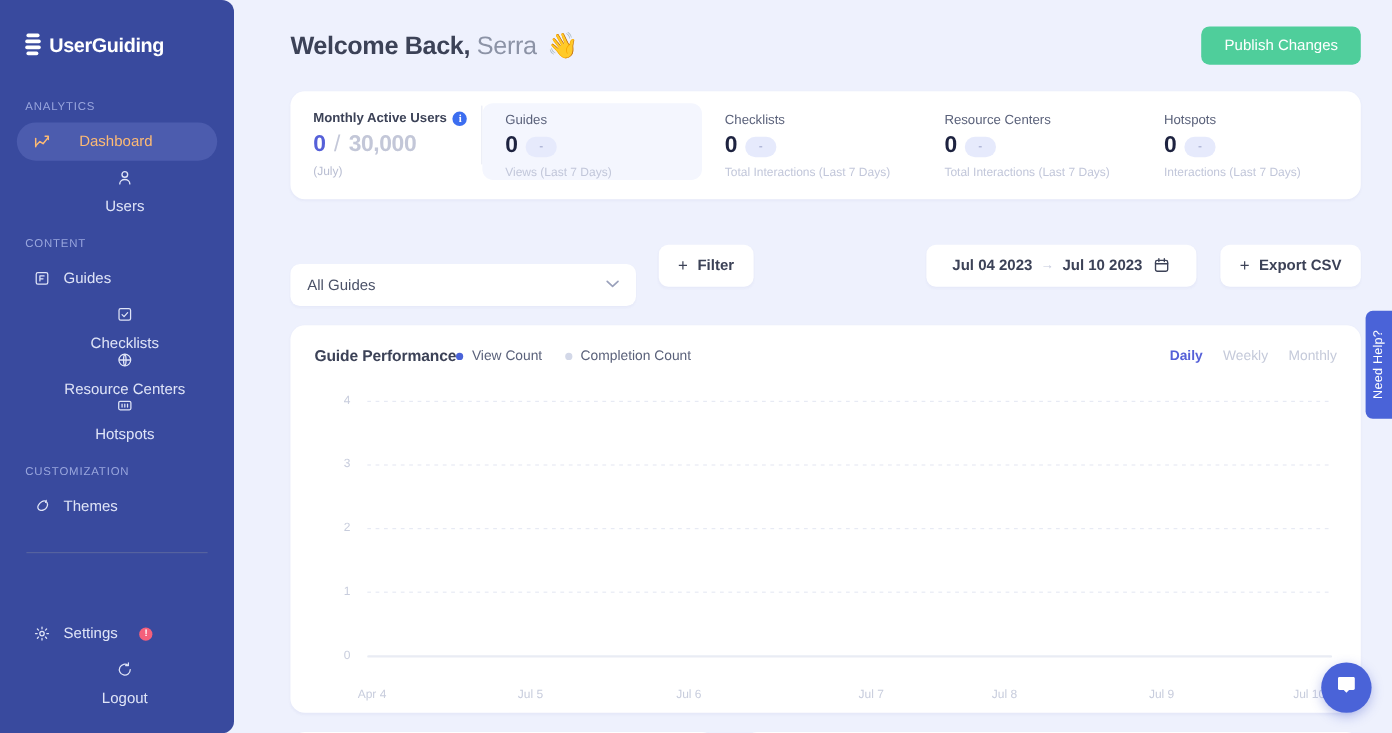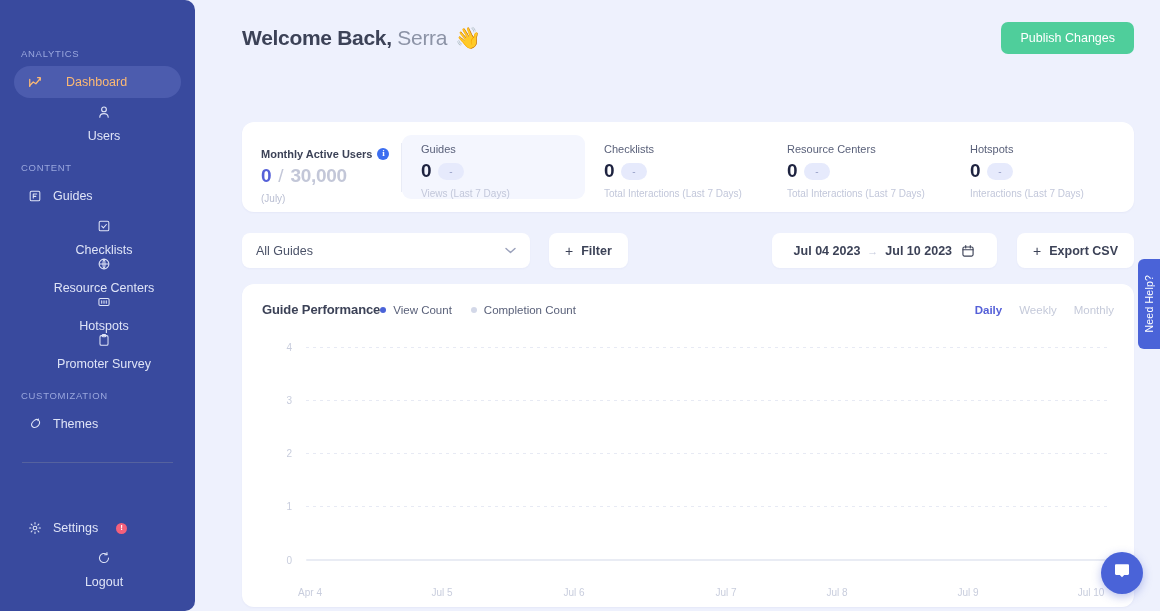--- a/index.html
+++ b/index.html
@@ -67,23 +67,22 @@
   .wave { font-style: normal; margin-left: 3px; }
   .publish-btn {
     background: #4fce9b; color: #fff; border: none;
     border-radius: 7px; height: 32px; padding: 0 19px;
     font-size: 12.5px; font-family: inherit; cursor: pointer; font-weight: 500;
   }
 
   
   .stats {
     background: #fff; border-radius: 12px; height: 90px;
-    display: flex; align-items: center; padding: 0;
+    display: flex; align-items: flex-start; padding: 0;
     box-shadow: 0 1px 2px rgba(70,80,150,0.05);
-    margin-top: 46px;
   }
   .stat { padding: 17px 0 0 19px; position: relative; display:flex; flex-direction:column; }
   .stat.mau  { flex: 0 0 160px; }
   .stat.pill { flex: 1 1 0; margin: 10px 0; border-radius: 9px; padding: 8px 0 0 19px; }
   .stat.pill.shaded { background: #f4f6fe; }
   .stat.mau::after {
     content:""; position:absolute; right:0; top:12px; bottom:12px; width:1px; background:#e9ecf6;
   }
   .stat-title { font-size: 11px; color: #3c4257; font-weight: 600; display:flex; align-items:center; gap:5px; }
   .stat.pill .stat-title { color:#5a617a; font-weight:500; }
@@ -101,20 +100,21 @@
   .stat-sub { margin-top: 6px; font-size: 10px; color: #b9bed2; }
   .stat.pill .stat-sub { color:#c2c7da; }
 
   
   .filterbar { display:flex; align-items:center; margin-top: 21px; }
   .select {
     background:#fff; border-radius: 8px; height: 35px; width: 288px;
     display:flex; align-items:center; justify-content:space-between;
     padding: 0 14px; font-size: 12.5px; color:#4b5268; cursor:pointer;
     box-shadow: 0 1px 2px rgba(70,80,150,0.04);
+    margin-top: 33px;
   }
   .chev { color:#9aa1bb; font-size: 10px; }
   .btn-white {
     background:#fff; border-radius:8px; height:35px; display:flex; align-items:center;
     gap:8px; padding: 0 16px; font-size:12.5px; color:#3c4257; font-weight:600;
     cursor:pointer; box-shadow: 0 1px 2px rgba(70,80,150,0.04); border:none; font-family:inherit;
   }
   .btn-white .plus { font-size: 14px; font-weight: 400; color:#3c4257; }
   .filter-btn { margin-left: 19px; }
   .spacer { flex: 1 1 auto; }
@@ -170,20 +170,29 @@
     box-shadow: 0 3px 10px rgba(60,80,200,0.35);
   }
 </style>
 </head>
 <body>
 
 <div class="app">
 
   <aside class="sidebar">
 
+    <div class="brand">
+      <div class="brand-mark">
+        <span></span>
+          <span></span>
+          <span></span>
+          <span></span>
+      </div>
+      <div class="brand-text">UserGuiding</div>
+    </div>
 
     <div class="nav-section first">ANALYTICS</div>
     <div class="nav-item active">
       <span class="nav-ico">
         <svg viewBox="0 0 16 16" fill="none" stroke="currentColor" stroke-width="1.4" stroke-linecap="round" stroke-linejoin="round">
           <path d="M2 13V5"></path>
             <path d="M2 12l4-4 3 2 5-6"></path>
             <path d="M11 3h3v3"></path>
         </svg>
       </span>
@@ -228,29 +237,20 @@
       <span class="nav-label">Resource Centers</span>
     </div>
     <div class="nav-item">
       <span class="nav-ico">
         <svg viewBox="0 0 16 16" fill="none" stroke="currentColor" stroke-width="1.2" stroke-linecap="round" stroke-linejoin="round">
           <rect x="2.2" y="4" width="11.6" height="8" rx="1.4"></rect>
             <path d="M5.4 6.6v2.8M8 6.6v2.8M10.6 6.6v2.8"></path>
         </svg>
       </span>
       <span class="nav-label">Hotspots</span>
-    </div>
-    <div class="nav-item">
-      <span class="nav-ico">
-        <svg viewBox="0 0 16 16" fill="none" stroke="currentColor" stroke-width="1.2" stroke-linejoin="round">
-          <rect x="3.4" y="3" width="9.2" height="11" rx="1.5"></rect>
-            <rect x="6" y="1.6" width="4" height="2.6" rx="0.9"></rect>
-        </svg>
-      </span>
-      <span class="nav-label">Promoter Survey</span>
     </div>
 
     <div class="nav-section">CUSTOMIZATION</div>
     <div class="nav-item">
       <span class="nav-ico">
         <svg viewBox="0 0 16 16" fill="none" stroke="currentColor" stroke-width="1.2" stroke-linecap="round">
           <path d="M11.6 3.2c1.6 1.2 2 3.6.9 5.6-1.3 2.3-4.2 3.6-6.4 2.8-1.9-.7-2.6-2.8-1.6-4.6C5.7 4.6 9.4 1.6 11.6 3.2z"></path>
           <path d="M12 2.2l-.6 2"></path>
         </svg>
       </span>

